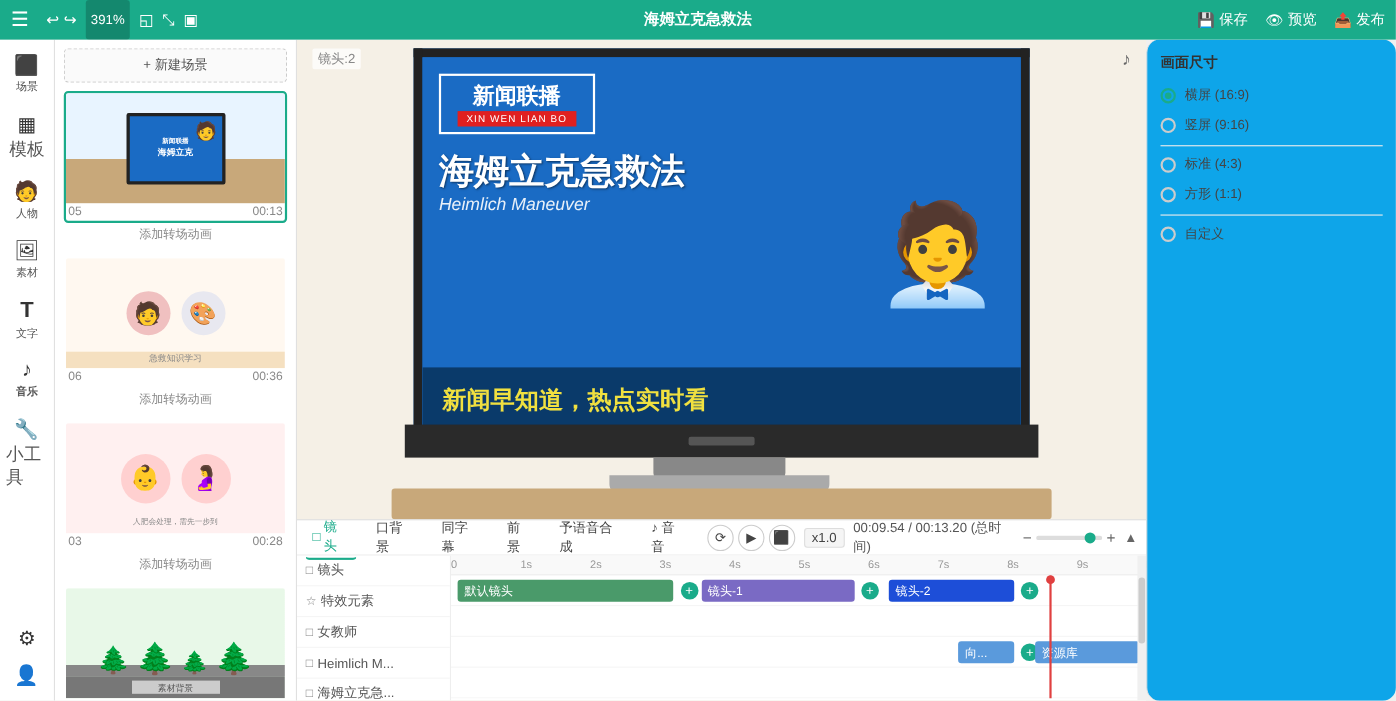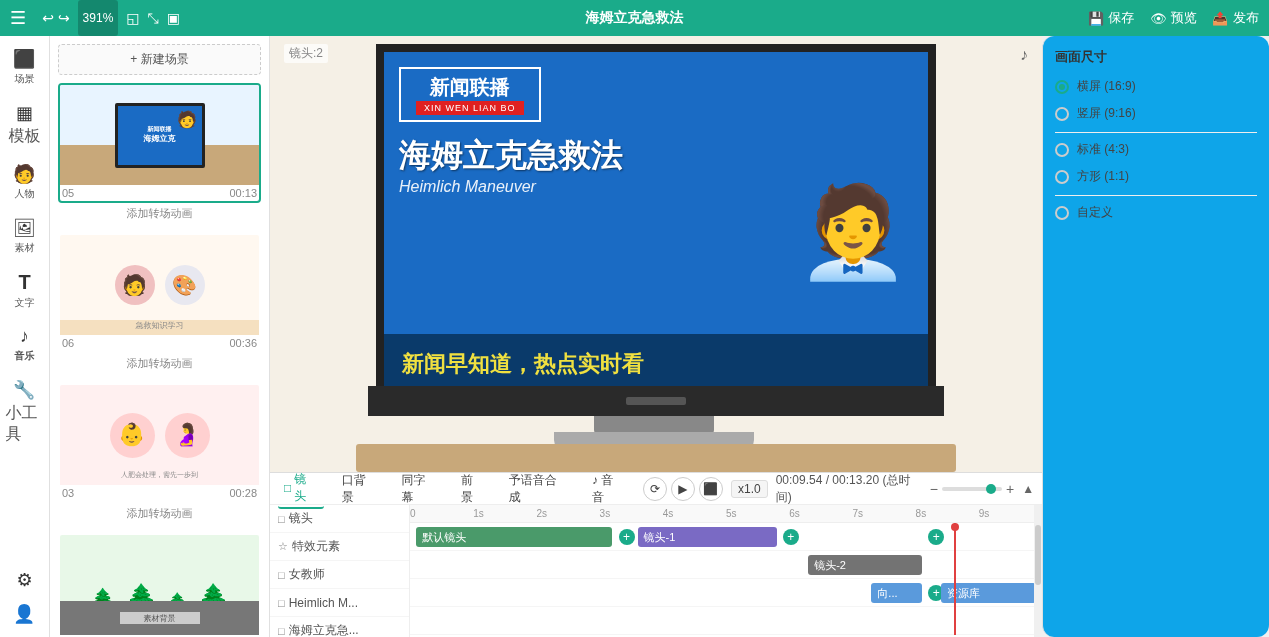--- a/index.html
+++ b/index.html
@@ -477,21 +477,21 @@
 
       <div class="scene-item">
         <div class="scene-thumb">
           <div class="scene-thumb-img thumb-4">
             <div style="display:flex;gap:6px;justify-content:center;align-items:flex-end;height:70%;padding-bottom:5px;">
               <div style="font-size:24px;">🌲</div>
               <div style="font-size:28px;">🌲</div>
               <div style="font-size:20px;">🌲</div>
               <div style="font-size:28px;">🌲</div>
             </div>
-            <div style="position:absolute;bottom:0;left:0;right:0;background:#777;height:34px;display:flex;align-items:center;justify-content:center;">
+            <div style="position:absolute;bottom:0;left:0;right:0;background:#777;height:20px;display:flex;align-items:center;justify-content:center;">
               <div style="background:#ccc;width:80px;height:12px;font-size:8px;text-align:center;color:#555;display:flex;align-items:center;justify-content:center;">素材背景</div>
             </div>
           </div>
           <div class="scene-meta">
             
             
           </div>
         </div>
       </div>
 
@@ -630,21 +630,21 @@
 
             <div class="tl-playhead" style="left:86%;">
               <div class="tl-playhead-top"></div>
             </div>
 
             <div class="tl-track-row">
               <div class="tl-clip" style="left:1%;width:31%;background:#4a9a6a;">默认镜头</div>
               <div class="tl-add-btn" style="left:33%;">+</div>
               <div class="tl-clip" style="left:36%;width:22%;background:#7a6ac4;">镜头-1</div>
               <div class="tl-add-btn" style="left:59%;">+</div>
-              <div class="tl-clip" style="left:63%;width:18%;background:#737373;margin-top:28px;">镜头-2</div>
+              <div class="tl-clip" style="left:63%;width:18%;background:#1d4ed8;">镜头-2</div>
               <div class="tl-add-btn" style="left:82%;">+</div>
             </div>
 
             <div class="tl-track-row"></div>
 
             <div class="tl-track-row">
               <div class="tl-clip" style="left:73%;width:8%;background:#5a9adc;">向...</div>
               <div class="tl-add-btn" style="left:82%;">+</div>
               <div class="tl-clip" style="left:84%;width:15%;background:#5a9adc;">资源库</div>
             </div>

